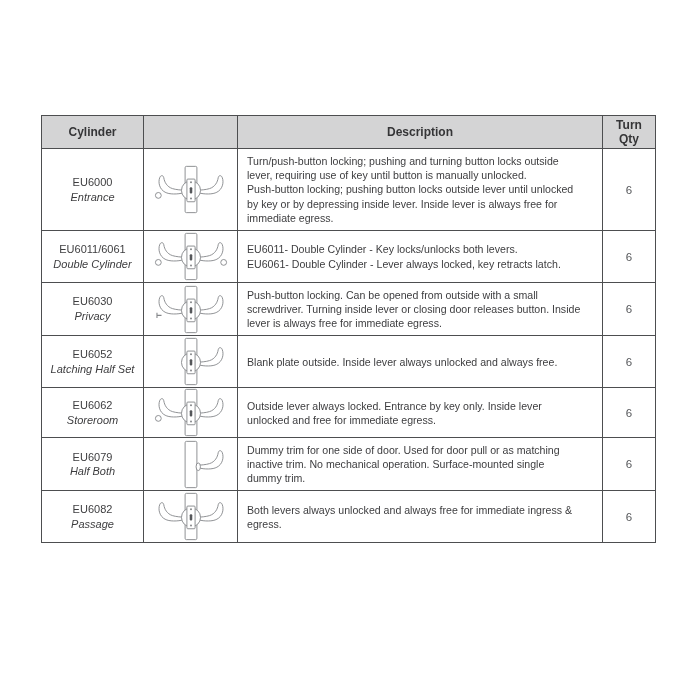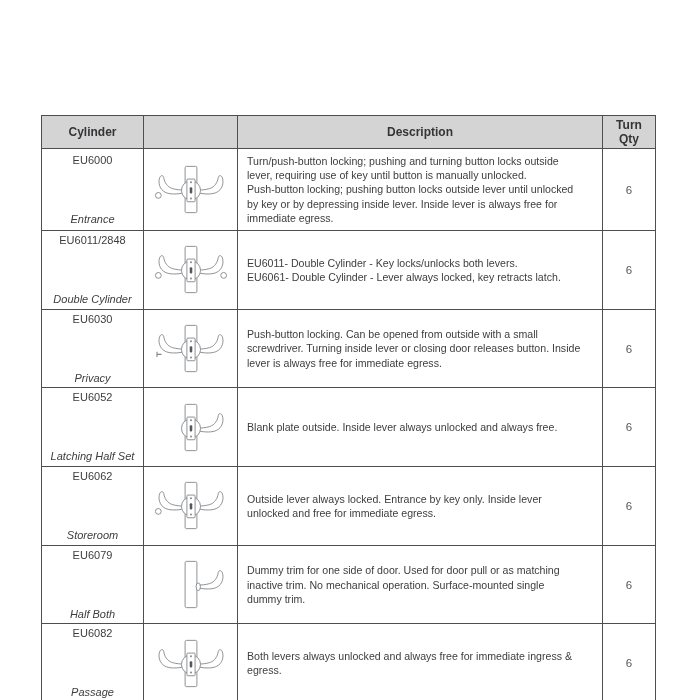--- a/index.html
+++ b/index.html
@@ -23,21 +23,21 @@
     height:32px;text-align:center;vertical-align:middle;
     padding:0 5px;line-height:1.2;
   }
   tbody tr{height:52px;}
   tbody tr:nth-child(1){height:82px;}
   tbody tr:nth-child(5){height:48px;}
   td.func{
     text-align:center;vertical-align:middle;
     font-size:11px;line-height:1.35;padding:2px 4px;
   }
-  td.func .fname{font-style:italic;margin-top:44px;}
+  td.func .fname{font-style:italic;}
   td.img{text-align:center;vertical-align:middle;padding:0;}
   td.desc{
     font-size:10.6px;line-height:1.33;vertical-align:middle;
     padding:5px 20px 5px 9px;white-space:pre-line;margin-top:16px;
   }
   td.qty{
     text-align:center;vertical-align:middle;
     font-size:11.5px;color:var(--muted);
   }
   .lock-icon{display:block;margin:0 auto;}
@@ -144,21 +144,21 @@
             <svg class="lock-icon" width="82" height="49" viewBox="0 0 90 54">
               <use href="#lockset-cylinder-left"></use>
             </svg>
           </td>
           <td class="desc"><span>Turn/push-button locking; pushing and turning button locks outside lever, requiring use of key until button is manually unlocked.
 Push-button locking; pushing button locks outside lever until unlocked by key or by depressing inside lever. Inside lever is always free for immediate egress.</span></td>
           <td class="qty"><span>6</span></td>
         </tr>
         <tr>
           <td class="func">
-            <div>EU6011/2848</div>
+            <div>EU6011/6061</div>
             <div class="fname">Double Cylinder</div>
           </td>
           <td class="img">
             <svg class="lock-icon" width="82" height="49" viewBox="0 0 90 54">
               <use href="#lockset-cylinder-both"></use>
             </svg>
           </td>
           <td class="desc"><span>EU6011- Double Cylinder - Key locks/unlocks both levers.
 EU6061- Double Cylinder - Lever always locked, key retracts latch.</span></td>
           <td class="qty"><span>6</span></td>

